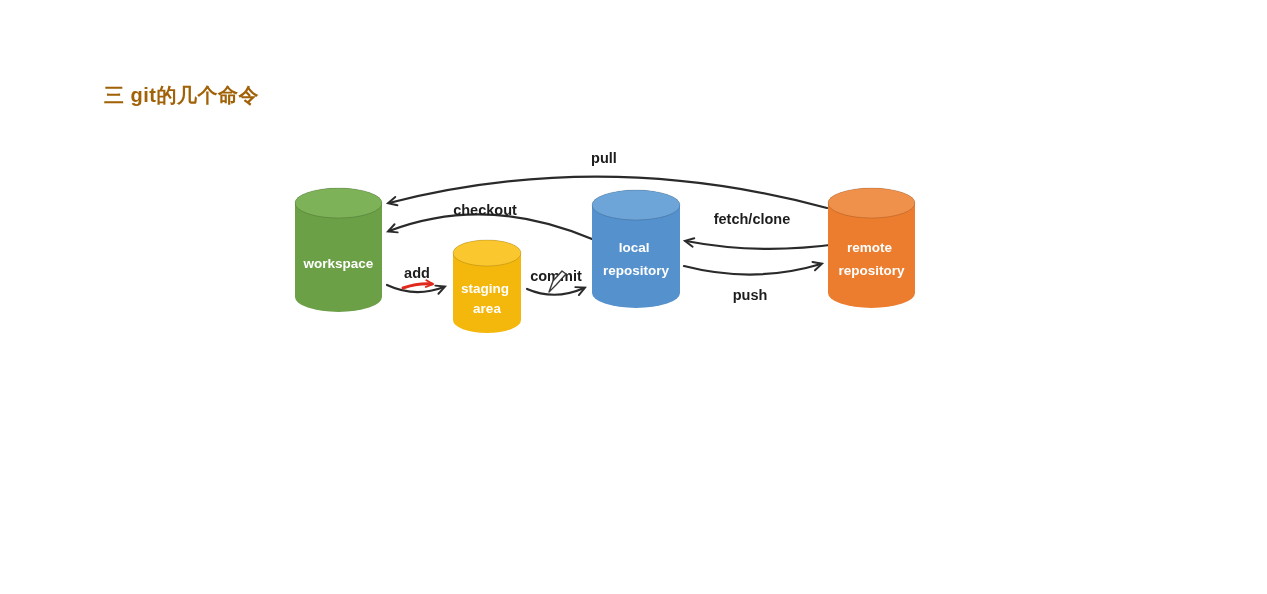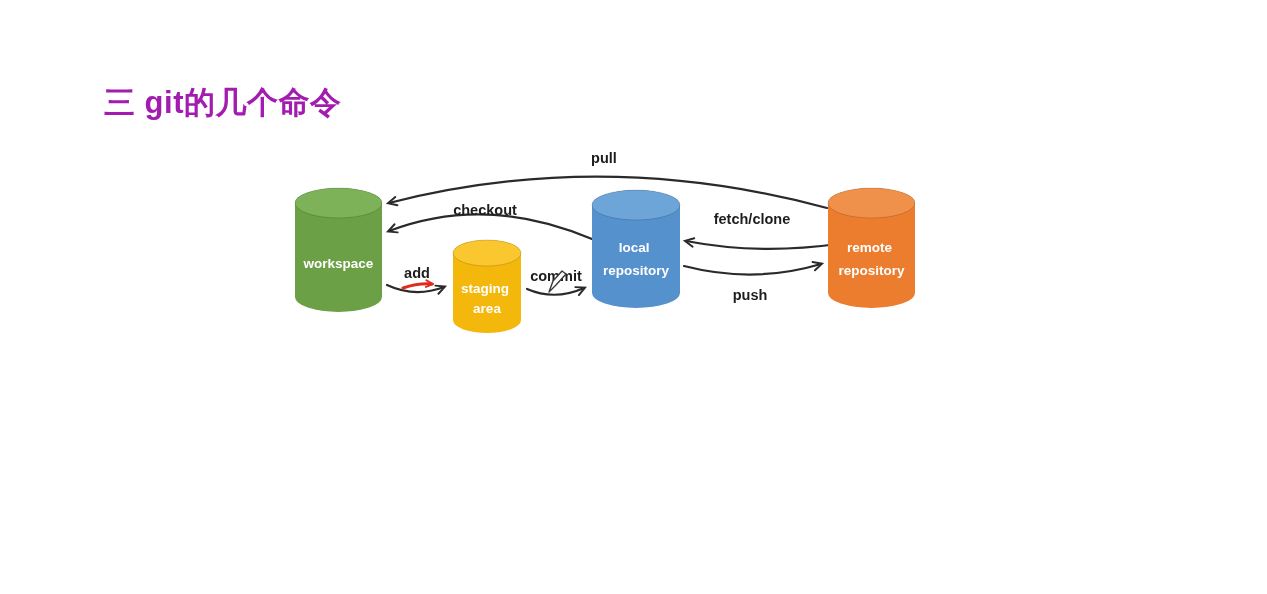--- a/index.html
+++ b/index.html
@@ -8,23 +8,23 @@
     width: 1267px;
     height: 594px;
     background: #ffffff;
     overflow: hidden;
     font-family: "Liberation Sans", sans-serif;
   }
   .page-title {
     position: absolute;
     left: 104px;
     top: 82px;
-    font-size: 31px;
+    font-size: 20px;
     font-weight: bold;
-    color: #a21caf;
+    color: #a16207;
     letter-spacing: 0.5px;
     white-space: nowrap;
   }
   svg.diagram {
     position: absolute;
     left: 0; top: 0;
     width: 1267px;
     height: 594px;
   }
   .flow-arrow {

